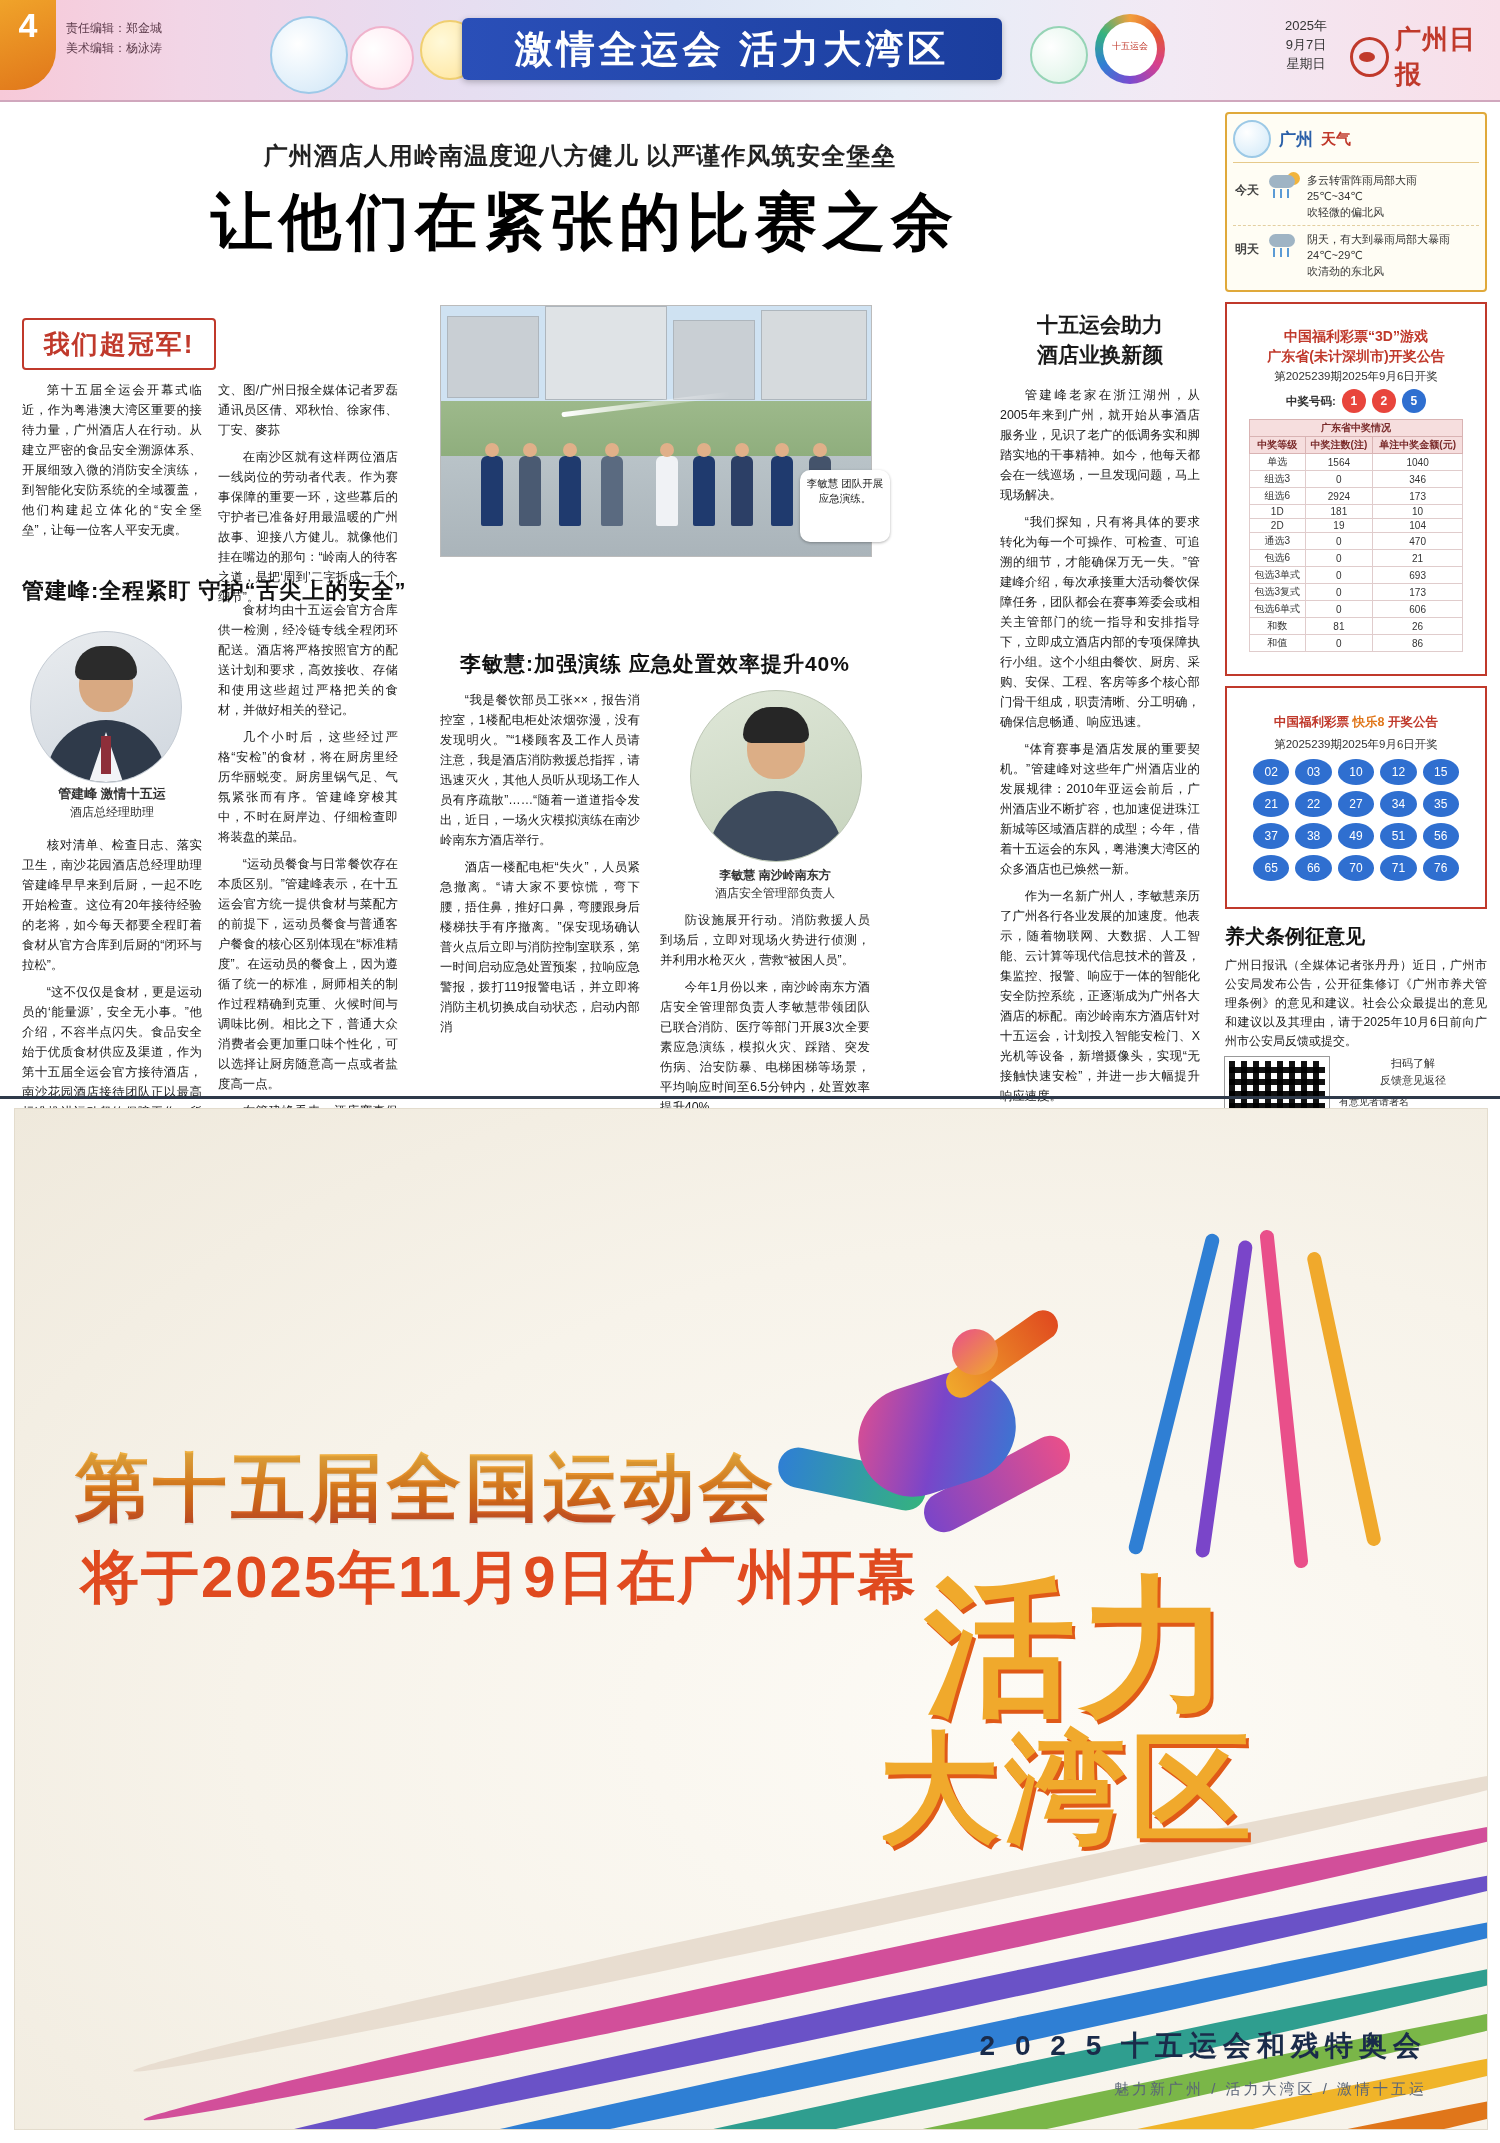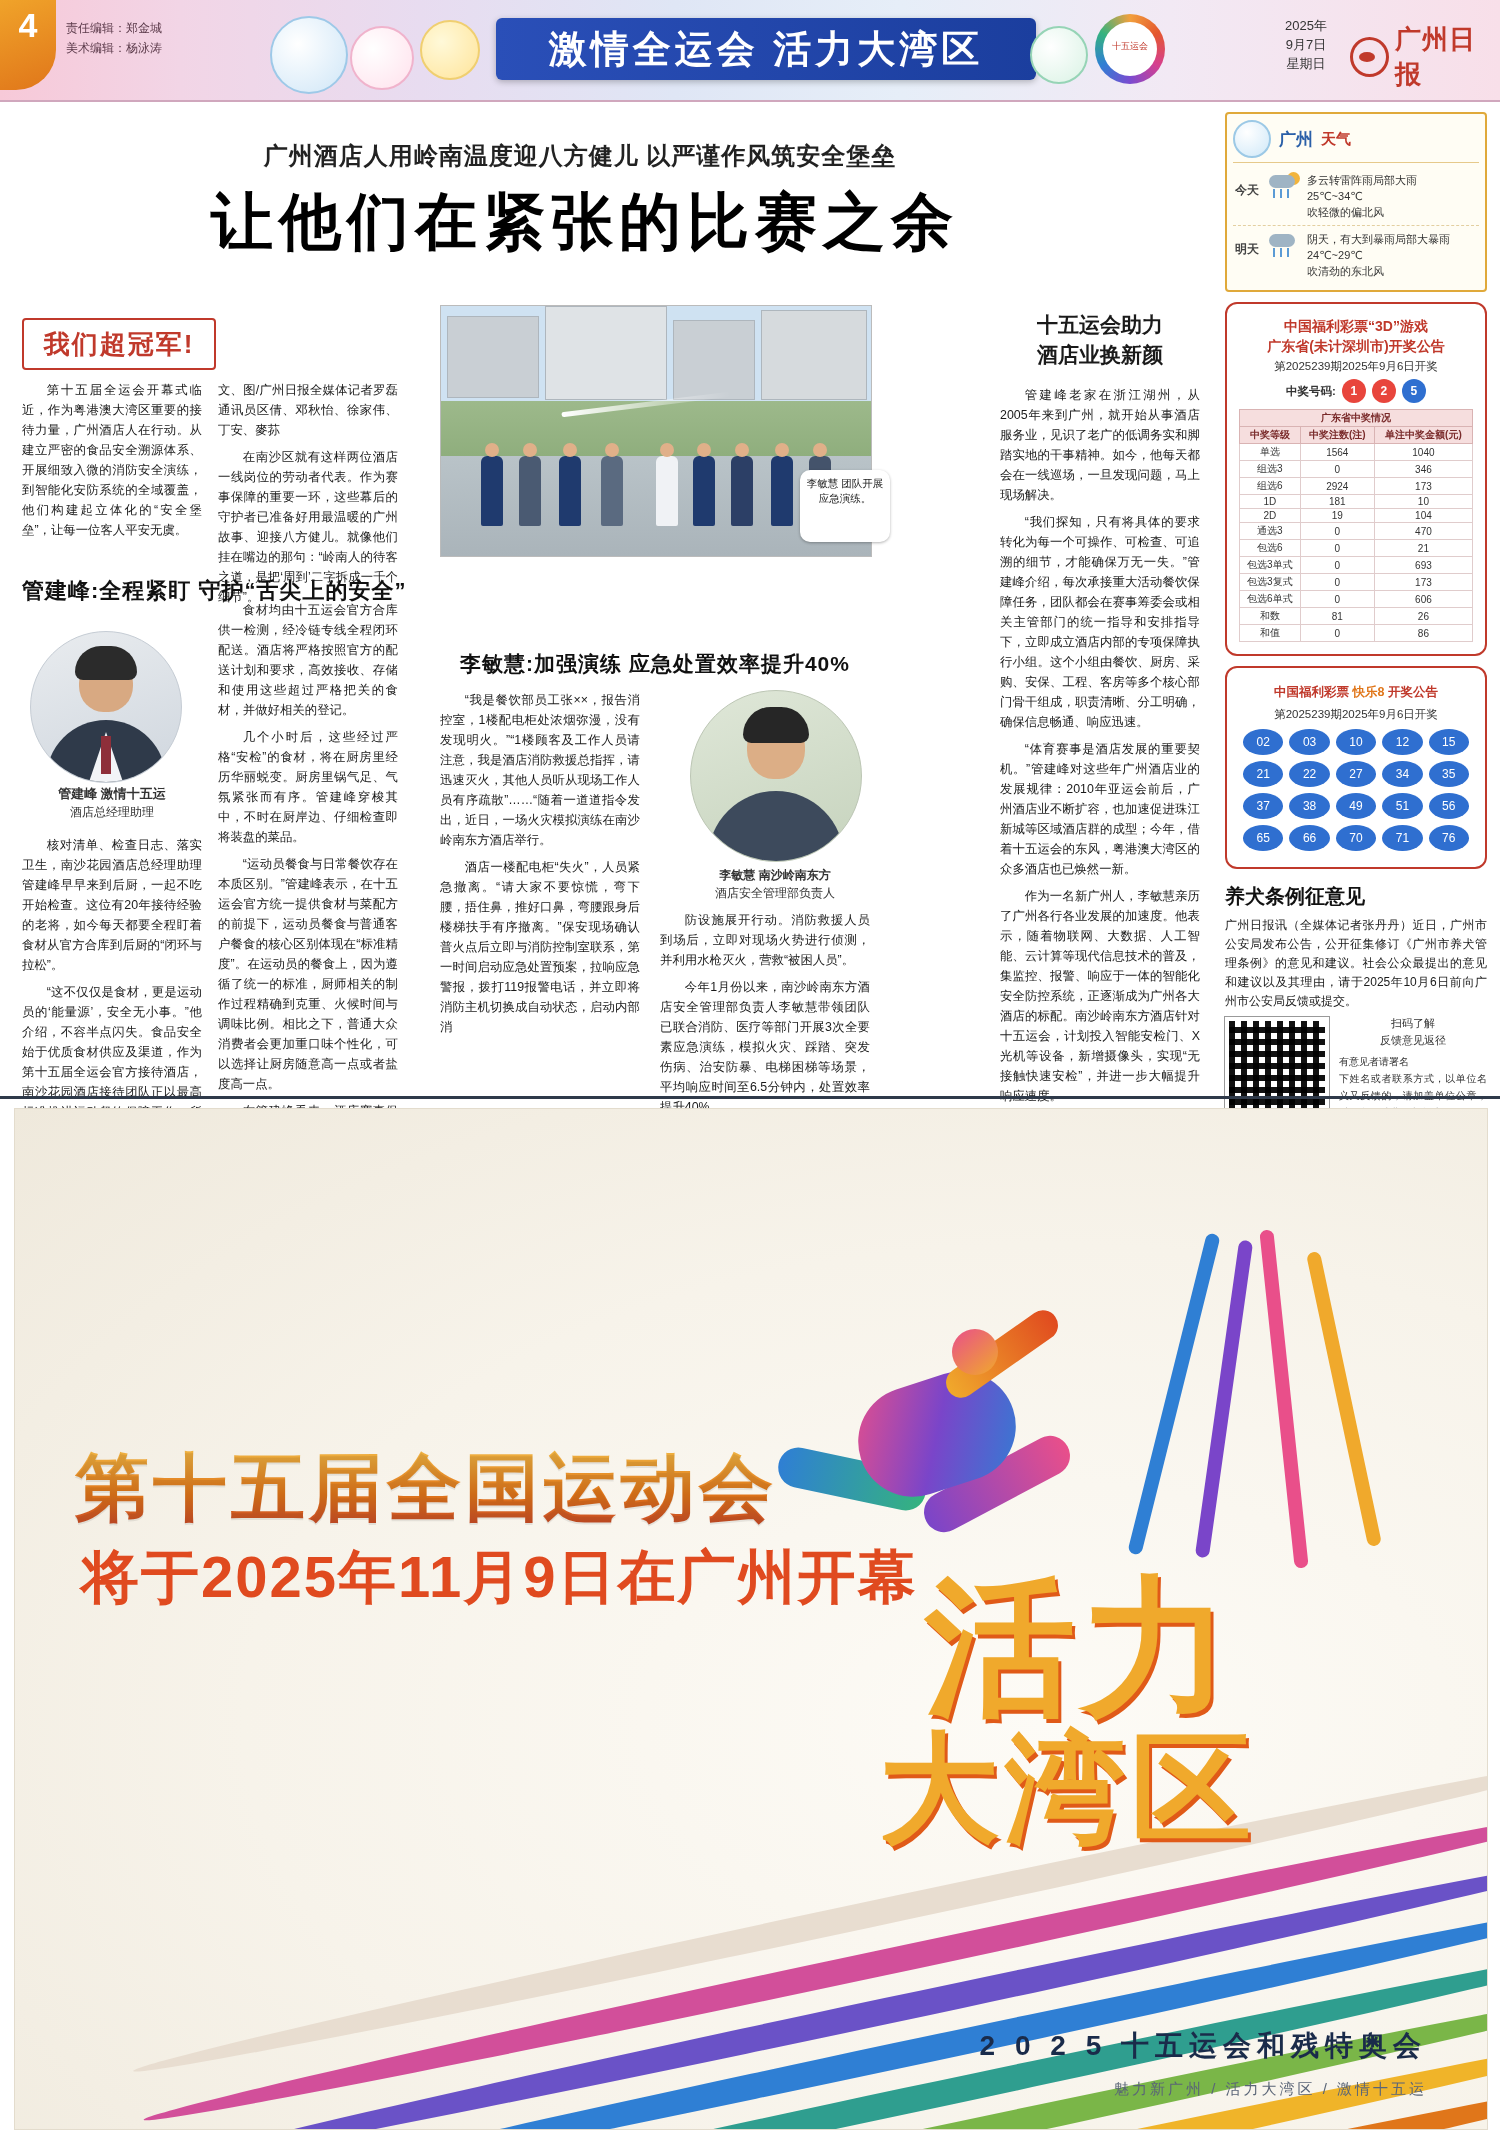--- a/index.html
+++ b/index.html
@@ -7,21 +7,21 @@
   .page{width:1500px;height:2143px;position:relative;overflow:hidden;background:#fff;}
 
   
   .masthead{position:absolute;left:0;top:0;width:1500px;height:100px;
     background:linear-gradient(90deg,#f7c9d8 0%,#f2d5e6 12%,#e8dcf0 28%,#dfe6f5 45%,#e6eef8 60%,#f2e9f4 78%,#f8dfe9 100%);
     border-bottom:2px solid #d0a7bd;}
   .page-num{position:absolute;left:0;top:0;width:56px;height:84px;background:linear-gradient(160deg,#f0a32a,#e0761a);
     color:#fff;font-size:34px;font-weight:bold;display:flex;align-items:flex-start;justify-content:center;padding-top:6px;
     border-bottom-right-radius:40px;}
   .editors{position:absolute;left:66px;top:18px;font-size:12px;line-height:20px;color:#5b3a4a;}
-  .mast-title{position:absolute;left:496px;top:18px;width:540px;height:62px;
+  .mast-title{position:absolute;left:462px;top:18px;width:540px;height:62px;
     background:linear-gradient(90deg,#2a4fb8,#1b3e9e);border-radius:6px;color:#fff;
     font-size:38px;font-weight:bold;letter-spacing:4px;display:flex;align-items:center;justify-content:center;
     box-shadow:0 2px 6px rgba(0,0,0,.25);}
   .mascot{position:absolute;border-radius:50%;}
   .m1{left:270px;top:16px;width:74px;height:74px;background:radial-gradient(circle at 35% 35%,#fff,#cfe6f7);border:2px solid #9ec9e8;}
   .m2{left:350px;top:26px;width:60px;height:60px;background:radial-gradient(circle at 35% 35%,#fff,#ffe1ec);border:2px solid #f0b3cc;}
   .m3{left:420px;top:20px;width:56px;height:56px;background:radial-gradient(circle at 35% 35%,#fff9d9,#ffe49a);border:2px solid #f0cf70;}
   .m4{left:1030px;top:26px;width:54px;height:54px;background:radial-gradient(circle at 35% 35%,#fff,#d9f2e4);border:2px solid #96d4b6;}
   .games-logo{position:absolute;left:1095px;top:14px;width:70px;height:70px;border-radius:50%;
     background:conic-gradient(#f2a03d,#e4572e,#d63f8f,#7a4bd0,#2f7fd4,#35b37e,#f2a03d);}
@@ -83,21 +83,21 @@
   .wx-lab{font-size:15px;font-weight:bold;color:#c0392b;}
   .wx-row{display:flex;gap:6px;align-items:flex-start;padding:5px 2px;border-bottom:1px dashed #e3cfa0;}
   .wx-row:last-child{border-bottom:none;}
   .wx-day{font-size:12px;font-weight:bold;color:#444;width:26px;flex:none;padding-top:10px;}
   .wx-ic{width:34px;height:30px;flex:none;position:relative;}
   .wx-ic .cl{position:absolute;left:2px;top:3px;width:26px;height:13px;background:#9fb4c4;border-radius:9px;}
   .wx-ic .sun{position:absolute;right:1px;top:0px;width:13px;height:13px;border-radius:50%;background:#f2b43c;}
   .wx-ic .rn{position:absolute;left:6px;top:17px;width:2px;height:9px;background:#5b9bd5;box-shadow:7px 0 #5b9bd5,14px 0 #5b9bd5;}
   .wx-tx{font-size:11px;line-height:16px;color:#333;}
 
-  .lot{border:2px solid #c0392b;border-radius:12px;margin-top:10px;padding:12px;background:#fff;}
+  .lot{border:2px solid #c0392b;border-radius:0;margin-top:10px;padding:22px;background:#fff;}
   .lot-h{text-align:center;font-size:14px;font-weight:bold;color:#c0392b;line-height:20px;}
   .lot-h2{text-align:center;font-size:11.5px;color:#333;margin:3px 0 5px;}
   .balls{display:flex;align-items:center;justify-content:center;gap:6px;margin:4px 0 6px;font-size:12px;}
   .ball{width:24px;height:24px;border-radius:50%;background:#e8453c;color:#fff;display:flex;align-items:center;justify-content:center;font-size:12px;font-weight:bold;}
   .ball.b{background:#2f6fd0;}
   .lbl{font-size:11.5px;font-weight:bold;color:#333;}
   table.prize{width:100%;border-collapse:collapse;font-size:10px;}
   table.prize th{background:#f6dede;border:1px solid #d9b3b3;padding:1px 2px;font-weight:bold;color:#7a2b2b;}
   table.prize td{border:1px solid #e0cccc;padding:1px 2px;text-align:center;color:#333;}
   .lot2-h{text-align:center;font-size:12.5px;font-weight:bold;color:#c0392b;margin:4px 0 6px;}

